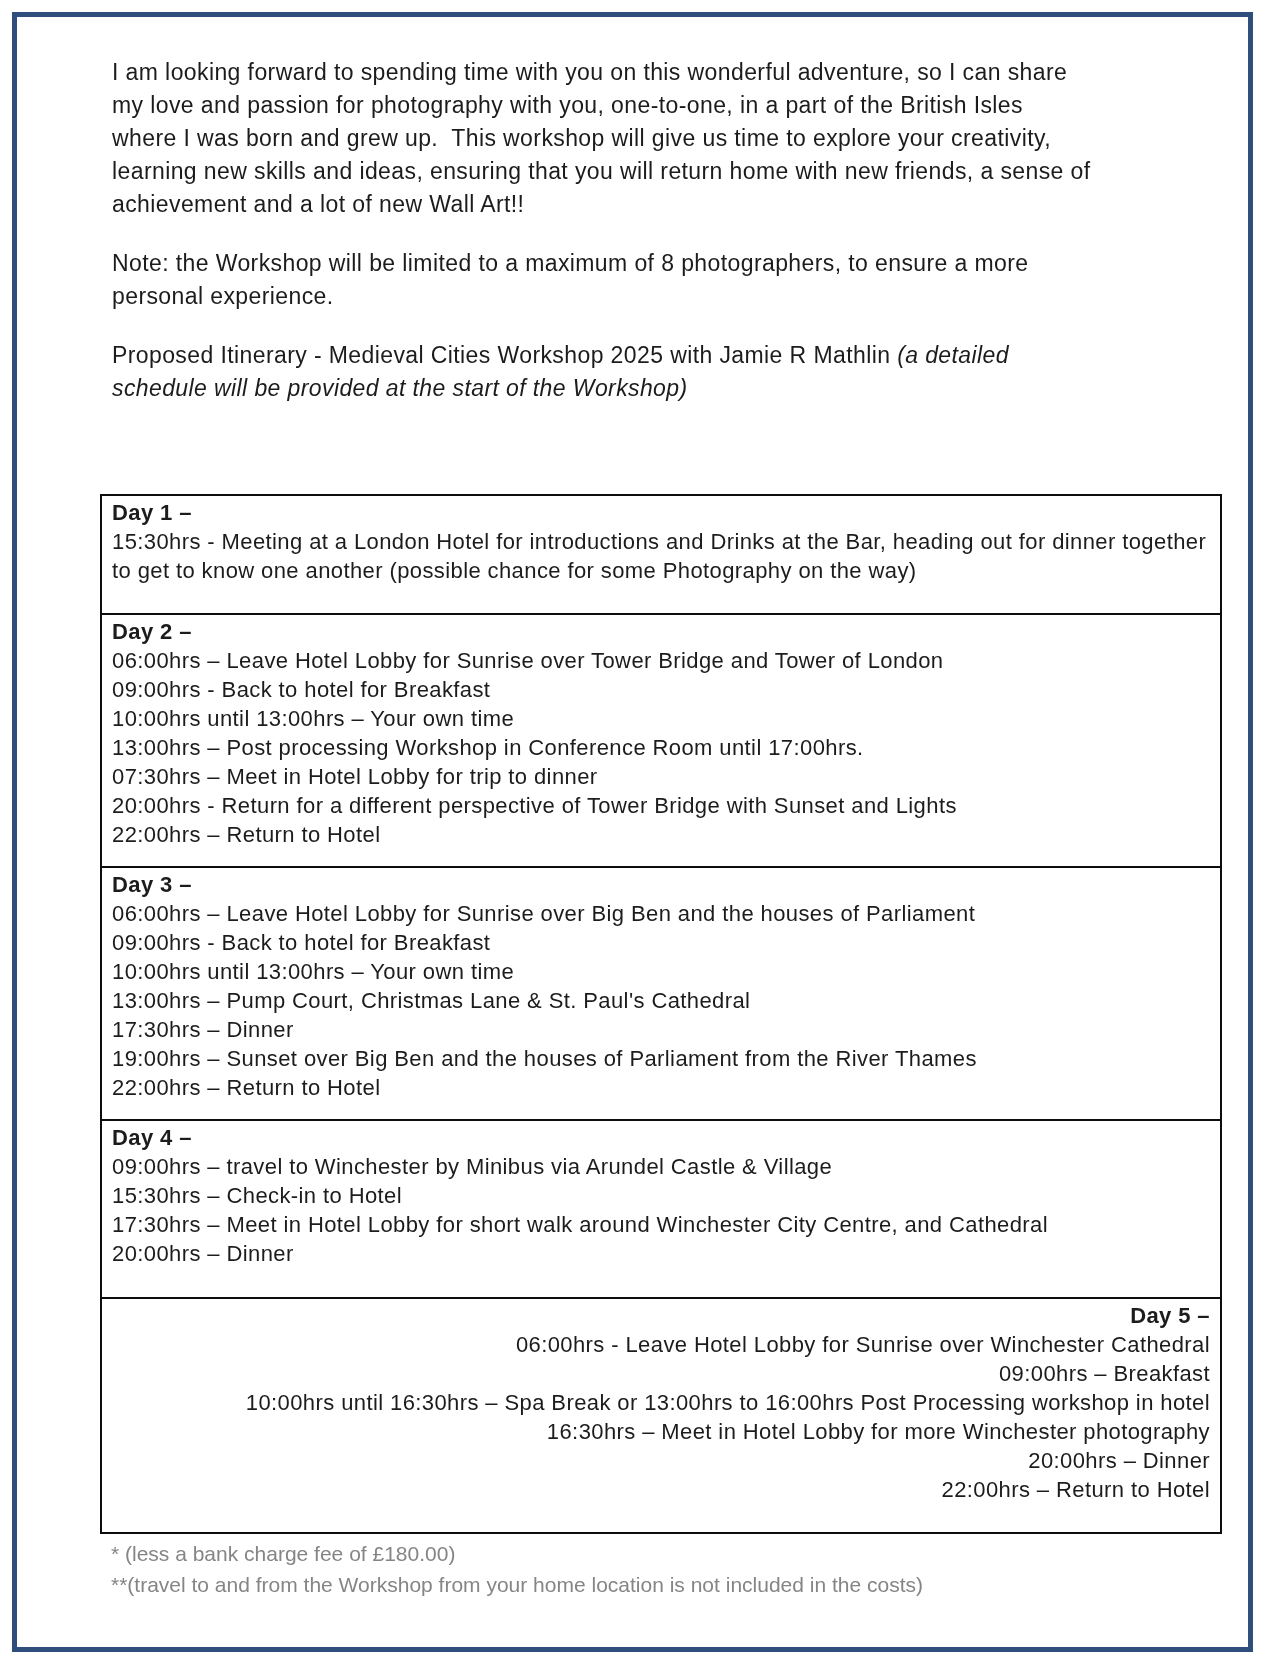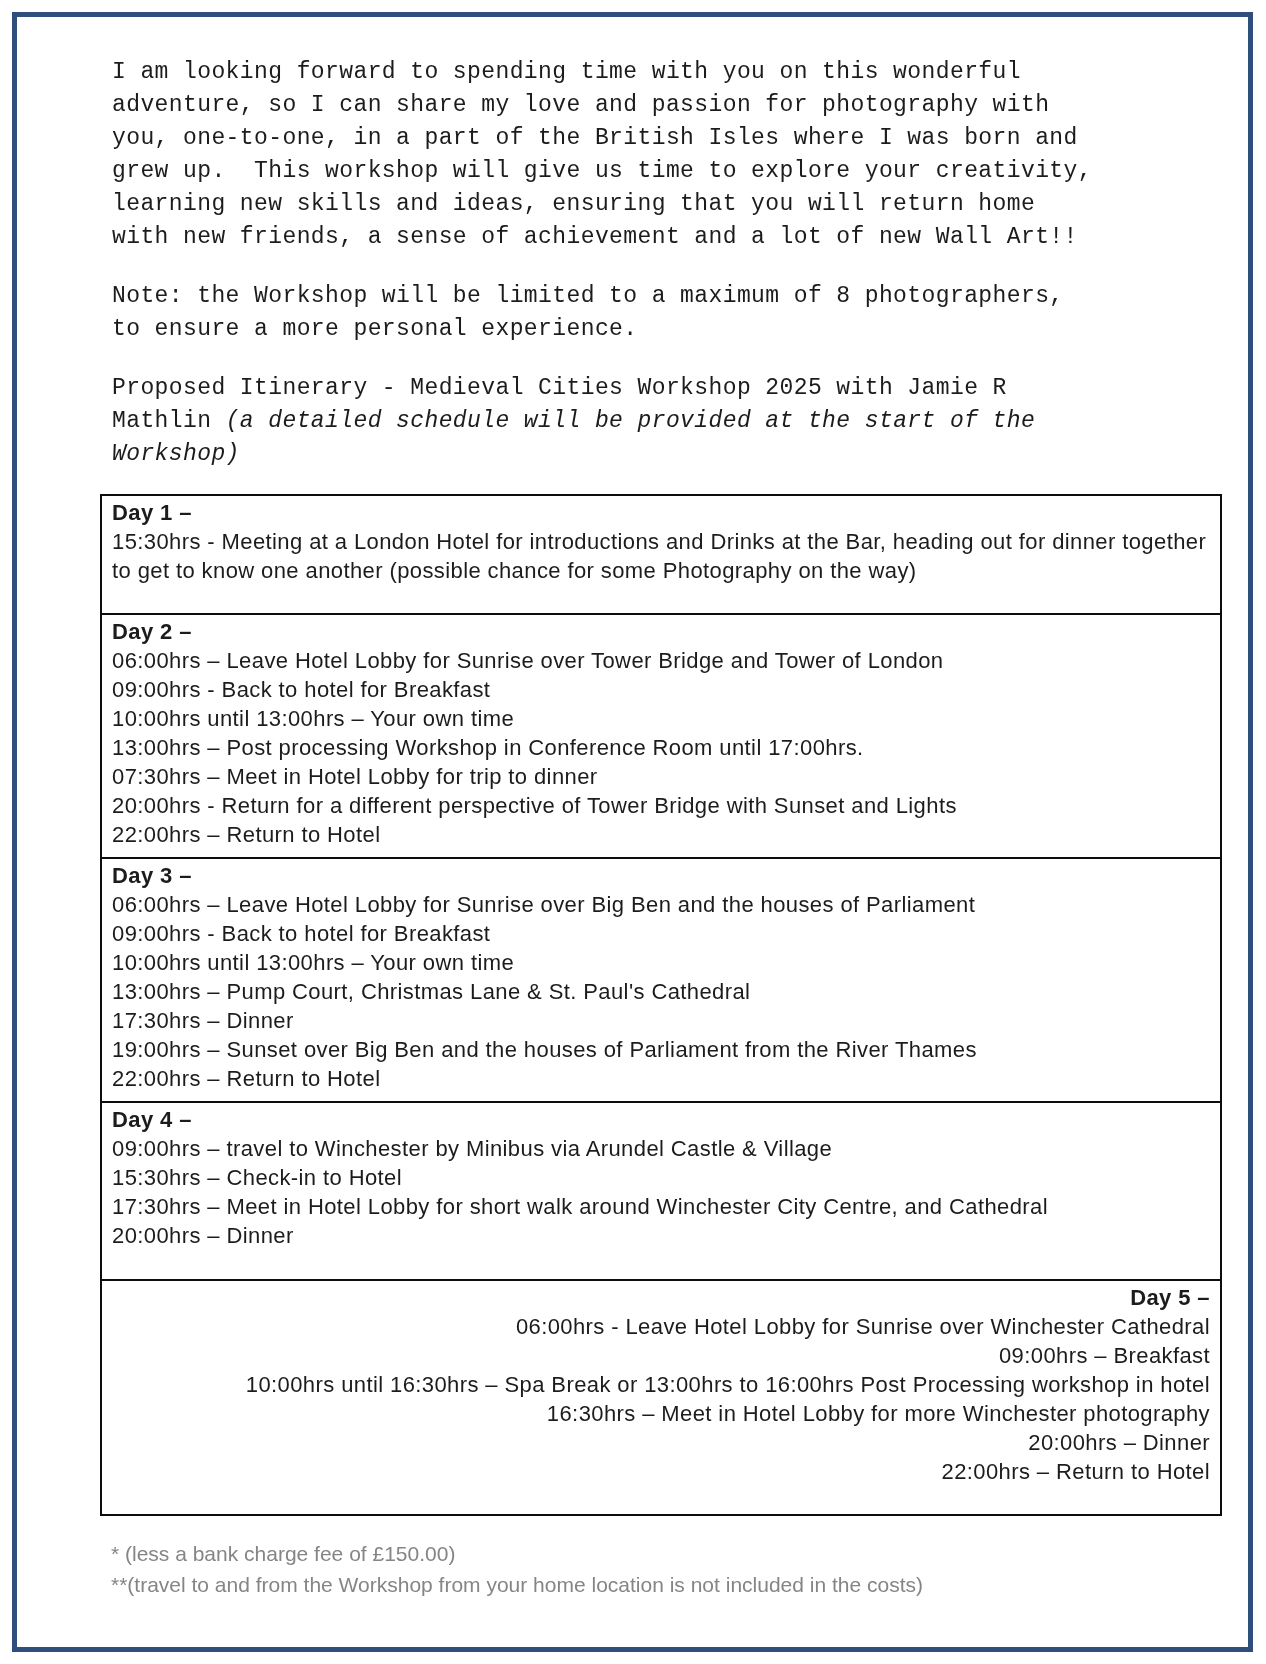--- a/index.html
+++ b/index.html
@@ -16,39 +16,38 @@
     position: absolute;
     left: 12px; top: 12px; right: 13px; bottom: 12px;
     border: 5px solid var(--page-border, #2e4e7c);
     pointer-events: none;
   }
   .intro {
     position: absolute;
     left: 112px; top: 56px; width: 980px;
     font-size: 23px; line-height: 33px;
     letter-spacing: 0.4px;
-    font-family: Liberation Mono, monospace;
   }
   .para {
     margin: 0 0 26px 0;
     white-space: pre-wrap;
   }
   .itinerary-heading em { font-style: italic; }
 
   .itinerary-table {
     position: absolute;
     left: 100px; top: 494px; width: 1122px;
     box-sizing: border-box;
     border: 2px solid var(--table-border, #0d0d0d);
     font-size: 22px; line-height: 29px;
     letter-spacing: 0.4px;
   }
   .day-row {
     box-sizing: border-box;
-    padding: 2px 10px 8px 10px;
+    padding: 2px 10px 17px 10px;
     border-top: 2px solid var(--table-border, #0d0d0d);
   }
   .day-row:first-child { border-top: none; }
   .day-row:nth-child(1) { min-height: 117px; }
   .day-row:nth-child(2) { min-height: 239px; }
   .day-row:nth-child(3) { min-height: 238px; }
   .day-row:nth-child(4) { min-height: 178px; }
   .day-row:nth-child(5) { min-height: 235px; text-align: right; }
   .day-title { font-weight: bold; }
   .day-item { white-space: pre-wrap; }
@@ -109,15 +108,15 @@
       <div class="day-item">06:00hrs - Leave Hotel Lobby for Sunrise over Winchester Cathedral</div>
       <div class="day-item">09:00hrs – Breakfast</div>
       <div class="day-item">10:00hrs until 16:30hrs – Spa Break or 13:00hrs to 16:00hrs Post Processing workshop in hotel</div>
       <div class="day-item">16:30hrs – Meet in Hotel Lobby for more Winchester photography</div>
       <div class="day-item">20:00hrs – Dinner</div>
       <div class="day-item">22:00hrs – Return to Hotel</div>
     </div>
   </div>
 
 <div class="footnotes">
-  <p class="footnote">* (less a bank charge fee of £150.00)</p>
+  <p class="footnote">* (less a bank charge fee of £180.00)</p>
   <p class="footnote">**(travel to and from the Workshop from your home location is not included in the costs)</p>
 </div>
 
 </body></html>

